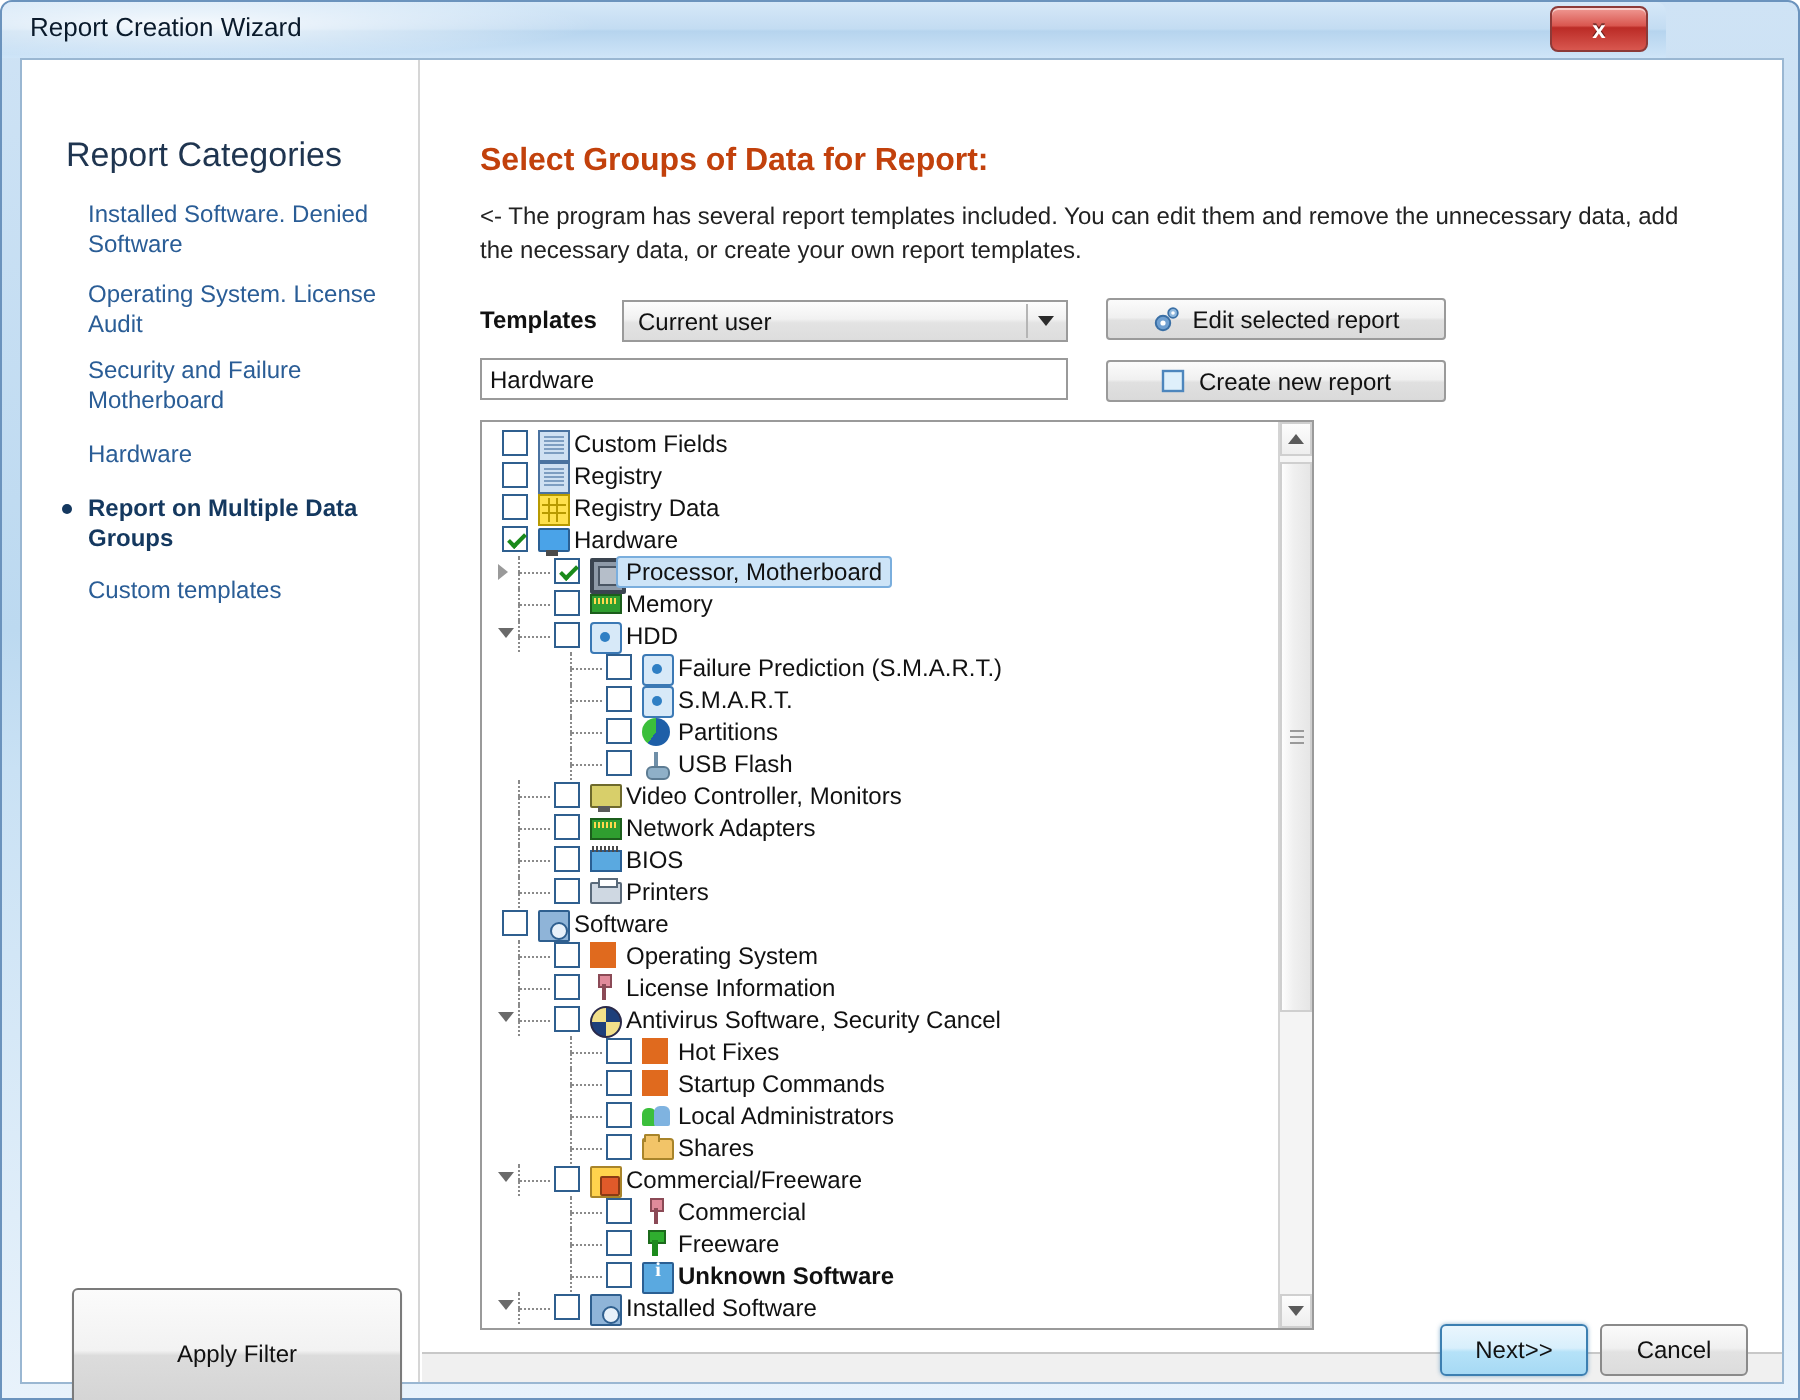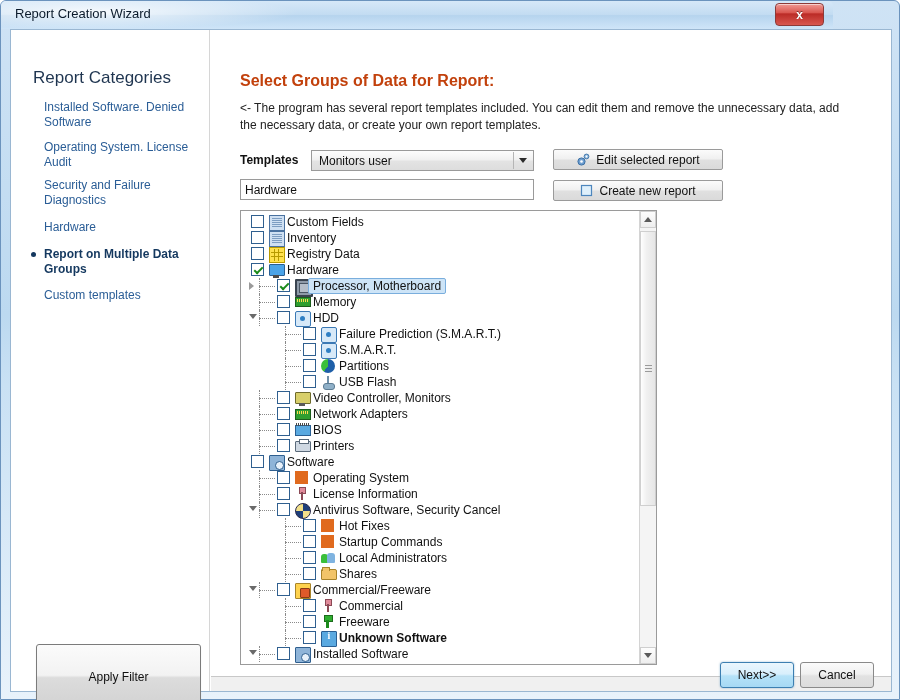--- a/index.html
+++ b/index.html
@@ -333,36 +333,36 @@
     </div>
   </div>
 
   <div id="client">
 
     <div id="sidebar">
       <div id="sidebar-title">Report Categories</div>
       <div id="sidebar-items">
           <div class="side-item" style="top: 70px;">Installed Software. Denied Software</div>
           <div class="side-item" style="top: 110px;">Operating System. License Audit</div>
-          <div class="side-item" style="top: 148px;">Security and Failure Diagnostics</div>
+          <div class="side-item" style="top: 148px;">Security and Failure Motherboard</div>
           <div class="side-item" style="top: 190px;">Hardware</div>
           <div class="side-item active" style="top: 217px;">Report on Multiple Data Groups</div>
           <div class="side-bullet" style="top: 222px;"></div>
           <div class="side-item" style="top: 258px;">Custom templates</div>
         </div>
       <div id="apply-filter">Apply Filter</div>
     </div>
 
     <div id="main">
       <div id="main-title">Select Groups of Data for Report:</div>
       <div id="main-desc">&lt;- The program has several report templates included. You can edit them and remove the unnecessary data, add the necessary data, or create your own report templates.</div>
 
       <div id="templates-label">Templates</div>
       <div id="templates-select">
-        <div class="val">Monitors user</div>
+        <div class="val">Current user</div>
         <div class="arrowbox">
             <div class="tri-down"></div>
           </div>
       </div>
 
       <input id="name-field" type="text" value="Hardware" style="">
 
       <div class="topbtn" id="btn-edit">
         <svg width="14" height="14" viewBox="0 0 14 14">
           <circle cx="5.5" cy="8.5" r="3.6" fill="#6f9fd0" stroke="#3a6fa5" stroke-width="1"></circle>
@@ -383,21 +383,21 @@
       <div id="tree-box">
         <div id="tree-clip">
             <div class="row" style="top: 3px;">
               <div class="chk" style="left: 10px;"></div>
               <div class="ico ic-doc" style="left: 28px;"></div>
               <div class="lbl" style="left: 46px;">Custom Fields</div>
             </div>
             <div class="row" style="top: 19px;">
               <div class="chk" style="left: 10px;"></div>
               <div class="ico ic-doc" style="left: 28px;"></div>
-              <div class="lbl" style="left: 46px;">Inventory</div>
+              <div class="lbl" style="left: 46px;">Registry</div>
             </div>
             <div class="row" style="top: 35px;">
               <div class="chk" style="left: 10px;"></div>
               <div class="ico ic-grid" style="left: 28px;"></div>
               <div class="lbl" style="left: 46px;">Registry Data</div>
             </div>
             <div class="row" style="top: 51px;">
               <div class="chk checked" style="left: 10px;"></div>
               <div class="ico ic-monitor" style="left: 28px;"></div>
               <div class="lbl" style="left: 46px;">Hardware</div>

